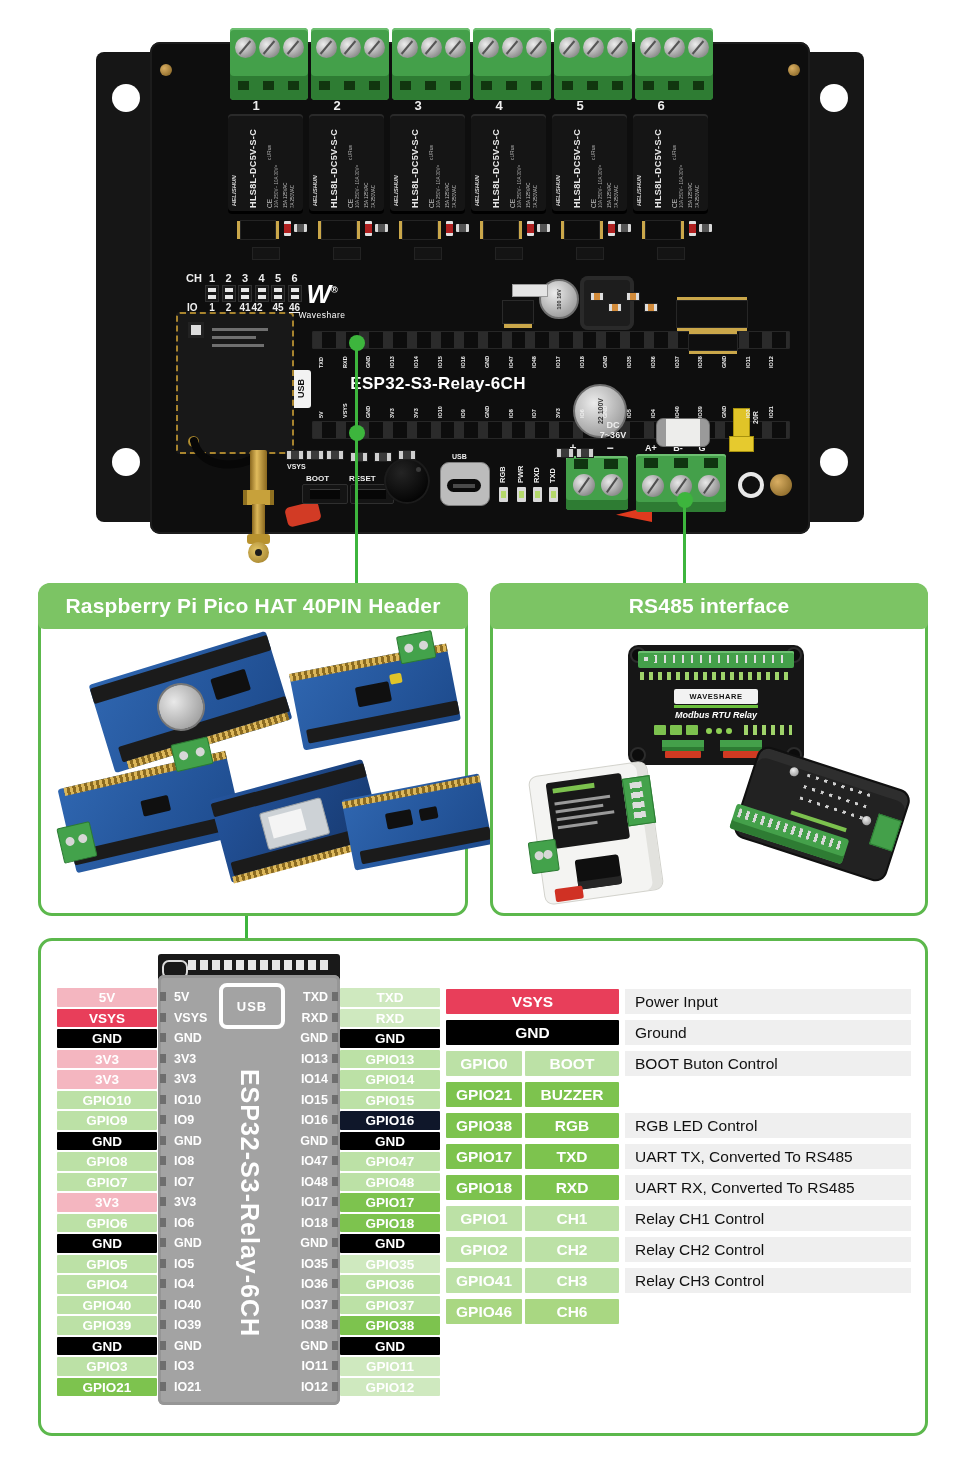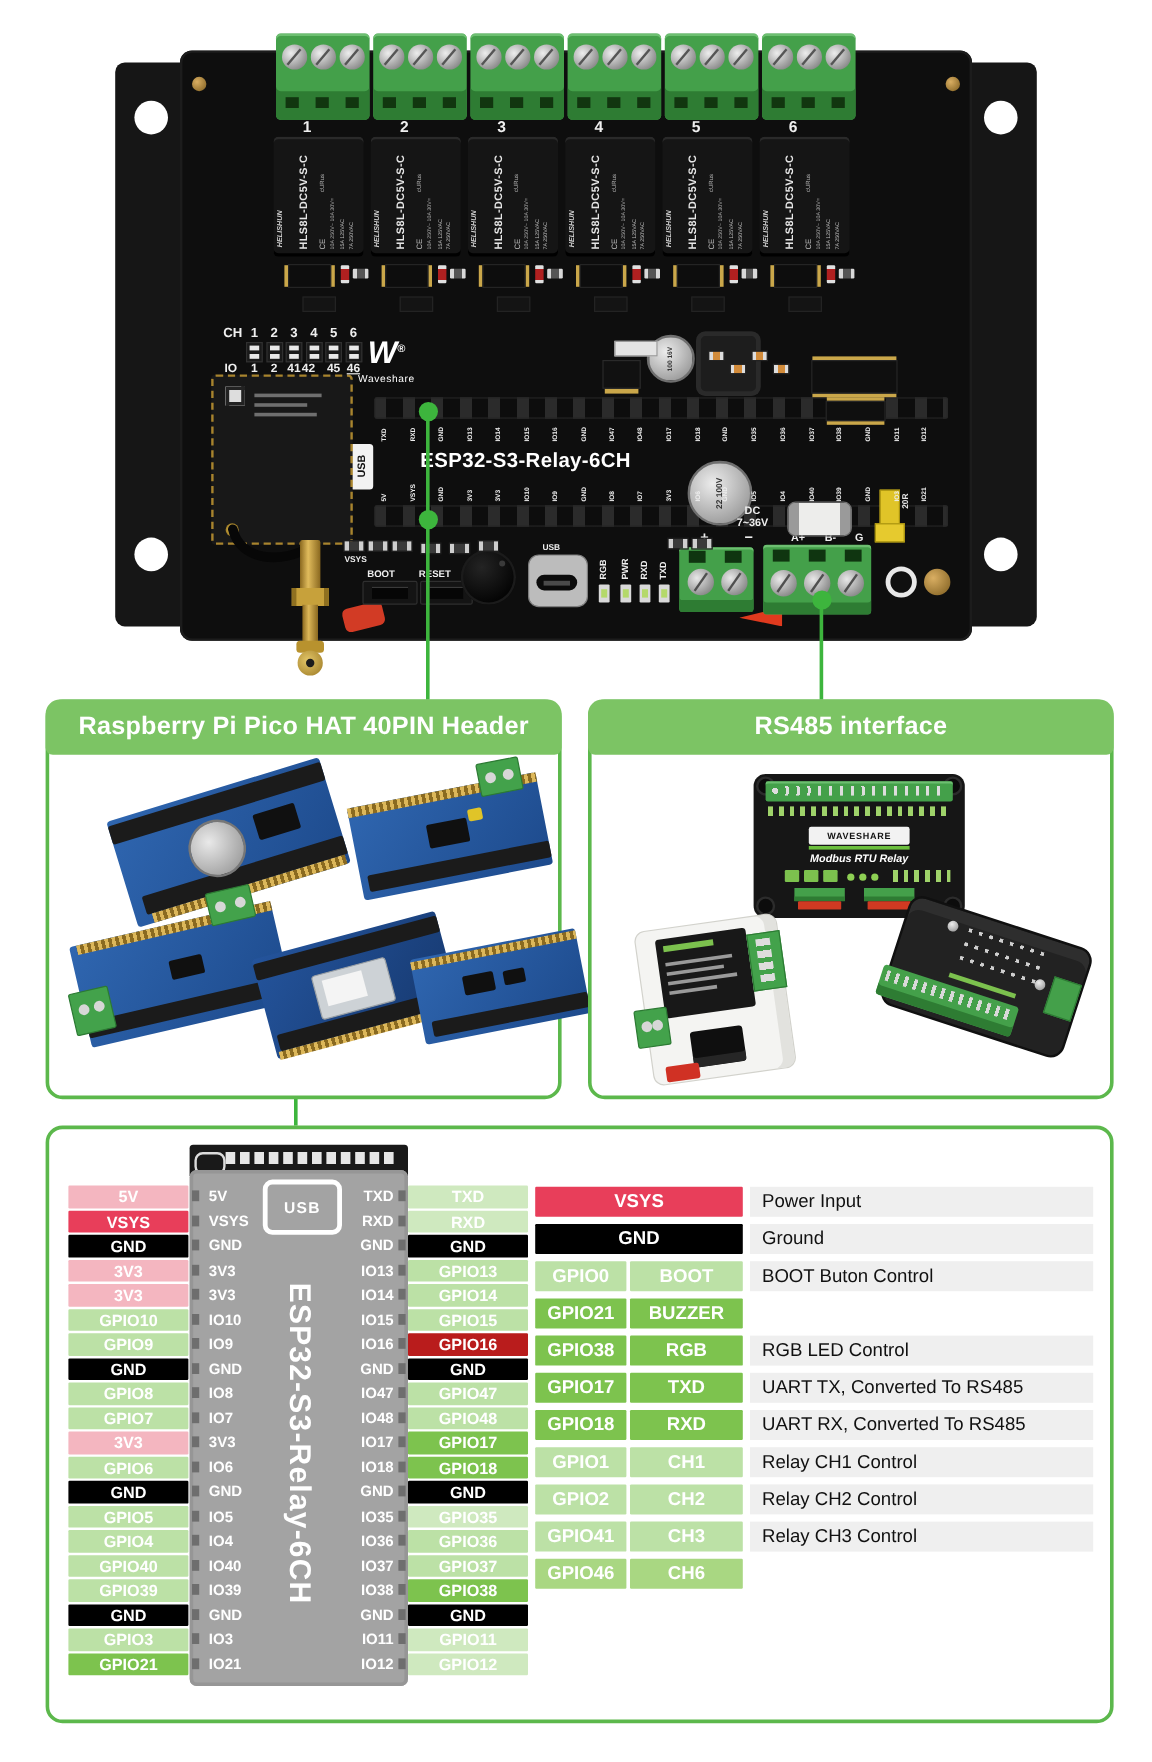--- a/index.html
+++ b/index.html
@@ -87,21 +87,21 @@
   .cap{position:absolute;border-radius:50%;background:radial-gradient(circle at 38% 34%,#ececec,#9a9a9a 80%);
        border:2px solid #6f6f6f;display:flex;align-items:center;justify-content:center;color:#333;font-weight:bold;text-align:center;}
   .inductor{position:absolute;left:580px;top:276px;width:54px;height:54px;background:#1d1d1d;border-radius:8px;
             box-shadow:inset 0 0 0 4px #2a2a2a;}
   .icchip{position:absolute;background:#0f0f0f;border:1px solid #262626;
           box-shadow:0 -4px 0 -1px #caa74a,0 4px 0 -1px #caa74a;}
   .reg3{position:absolute;left:502px;top:300px;width:30px;height:22px;background:#111;border:1px solid #2a2a2a;
         box-shadow:0 6px 0 -2px #caa74a;}
   .wcap{position:absolute;left:512px;top:284px;width:34px;height:11px;background:#e4e4e4;border:1px solid #9a9a9a;}
   .opass{position:absolute;width:12px;height:7px;background:linear-gradient(90deg,#ddd 25%,#d28b3a 25% 75%,#ddd 75%);border:1px solid #222;}
-  .dctext{position:absolute;color:#eee;font-weight:bold;text-align:center;margin-left:14px;}
+  .dctext{position:absolute;color:#eee;font-weight:bold;text-align:center;}
   .gterm2{position:absolute;left:566px;top:456px;width:62px;height:54px;background:#44a04a;border-radius:3px;
           box-shadow:inset 0 -10px 0 #2e7c33,inset 0 2px 0 #6dbf71;}
   .gterm3{position:absolute;left:636px;top:454px;width:90px;height:58px;background:#44a04a;border-radius:3px;
           box-shadow:inset 0 -10px 0 #2e7c33,inset 0 2px 0 #6dbf71;}
   .tscrew{position:absolute;width:22px;height:22px;border-radius:50%;
           background:radial-gradient(circle at 35% 35%,#e8e8e8,#8a8a8a 75%);}
   .tscrew::after{content:"";position:absolute;left:10px;top:2px;width:2px;height:18px;background:#4f4f4f;transform:rotate(35deg);}
   .thole{position:absolute;width:14px;height:10px;background:#0f3510;}
   .jumper{position:absolute;left:733px;top:408px;width:15px;height:32px;background:#e0c428;border:1px solid #a8920e;}
   .jcap{position:absolute;left:729px;top:436px;width:23px;height:14px;background:#e6ca2e;border:1px solid #a8920e;}
@@ -727,21 +727,21 @@
         <div class="chip-row">IO11</div>
         <div class="chip-row">IO12</div>
       </div>
     <div class="pin-col" id="right-pins" style="left:299px;top:47px;">
         <div class="pin-row" style="background: rgb(207, 233, 191);">TXD</div>
         <div class="pin-row" style="background: rgb(207, 233, 191);">RXD</div>
         <div class="pin-row" style="background: rgb(0, 0, 0);">GND</div>
         <div class="pin-row" style="background: rgb(188, 225, 166);">GPIO13</div>
         <div class="pin-row" style="background: rgb(188, 225, 166);">GPIO14</div>
         <div class="pin-row" style="background: rgb(188, 225, 166);">GPIO15</div>
-        <div class="pin-row" style="background: #b91c1c;">GPIO16</div>
+        <div class="pin-row" style="background: #0f172a;">GPIO16</div>
         <div class="pin-row" style="background: rgb(0, 0, 0);">GND</div>
         <div class="pin-row" style="background: rgb(188, 225, 166);">GPIO47</div>
         <div class="pin-row" style="background: rgb(188, 225, 166);">GPIO48</div>
         <div class="pin-row" style="background: rgb(125, 195, 78);">GPIO17</div>
         <div class="pin-row" style="background: rgb(125, 195, 78);">GPIO18</div>
         <div class="pin-row" style="background: rgb(0, 0, 0);">GND</div>
         <div class="pin-row" style="background: rgb(207, 233, 191);">GPIO35</div>
         <div class="pin-row" style="background: rgb(188, 225, 166);">GPIO36</div>
         <div class="pin-row" style="background: rgb(188, 225, 166);">GPIO37</div>
         <div class="pin-row" style="background: rgb(125, 195, 78);">GPIO38</div>

